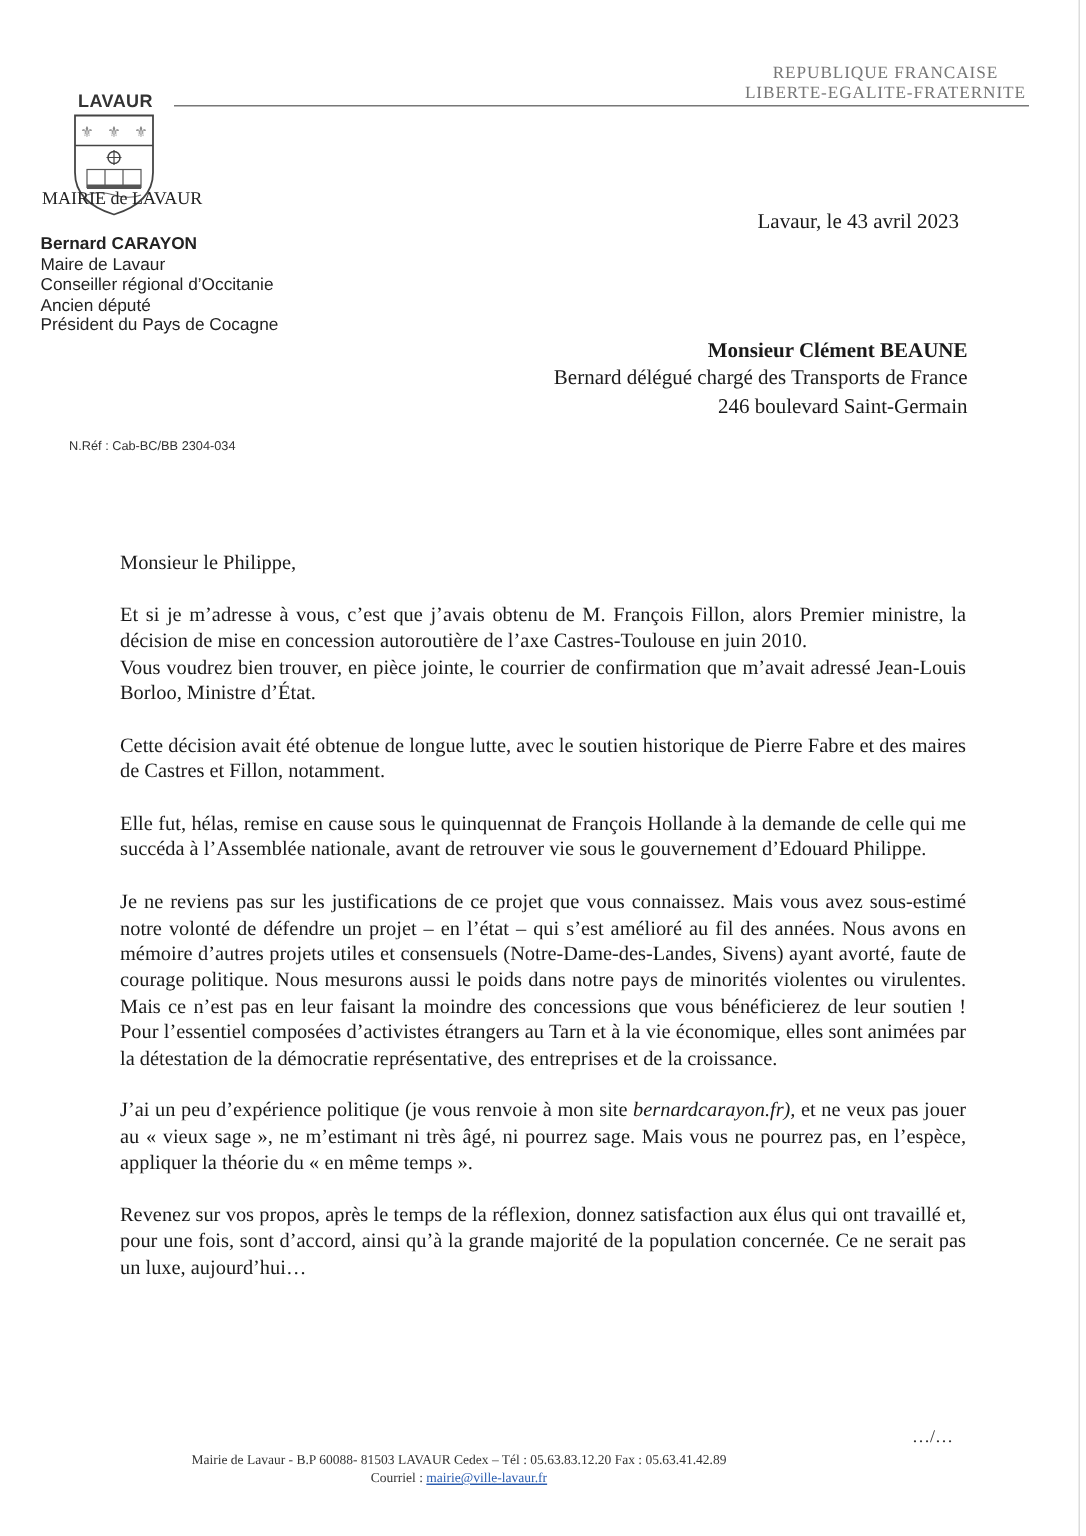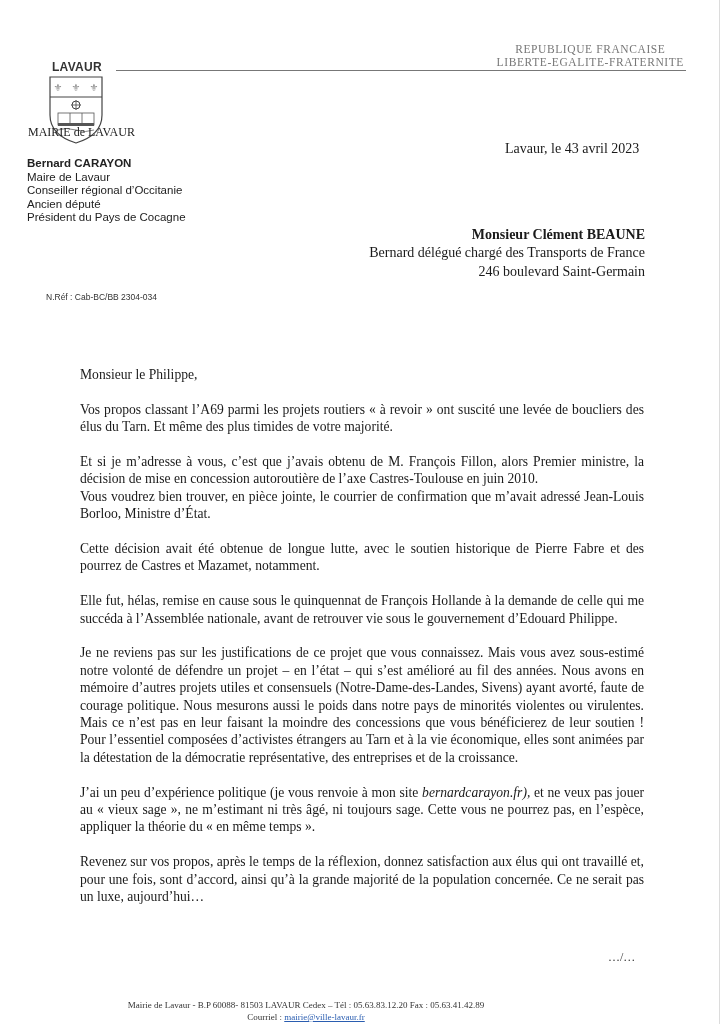--- a/index.html
+++ b/index.html
@@ -17,21 +17,21 @@
     .date { left: 505px; top: 141px; font-size: 14px; }
     .sender { left: 27px; top: 157px; font-family: "Liberation Sans", sans-serif; font-size: 11.5px; line-height: 13.6px; color: #222; }
     .sender .name { font-weight: bold; }
     .recipient { right: 79px; top: 226px; text-align: right; font-size: 14px; line-height: 18.3px; margin-left: 21px; }
     .recipient .name { font-weight: bold; }
     .ref { left: 46px; top: 292px; font-family: "Liberation Sans", sans-serif; font-size: 8.5px; color: #333; }
     .body { left: 80px; top: 366px; width: 564px; font-size: 13.6px; line-height: 17.4px; text-align: justify; }
     .body p { margin: 0 0 17.4px 0; }
     .body p.tight { margin-bottom: 0; }
     .cont { left: 608px; top: 950px; font-size: 12px; color: #333; }
-    .footer { left: 0; width: 612px; top: 967px; text-align: center; font-size: 9px; line-height: 12px; color: #333; margin-top: 32px; }
+    .footer { left: 0; width: 612px; top: 967px; text-align: center; font-size: 9px; line-height: 12px; color: #333; }
     .footer a { color: #2a5db0; text-decoration: underline; }
   </style>
 </head>
 <body>
 
 <div class="edge-line"></div>
 
 <div class="abs crest-wrap">
   <div class="crest-title">LAVAUR</div>
   <svg class="crest-svg" width="56" height="70" viewBox="0 0 56 70">
@@ -71,27 +71,26 @@
 <div class="abs recipient">
   <div class="name">Monsieur Clément BEAUNE</div>
   <div>Bernard délégué chargé des Transports de France</div>
   <div>246 boulevard Saint-Germain</div>
 </div>
 
 <div class="abs ref">N.Réf : Cab-BC/BB 2304-034</div>
 
 <div class="abs body">
   <p>Monsieur le Philippe,</p>
-  <p>Vos propos classant l’A69 parmi les projets routiers « à revoir » ont suscité une levée de boucliers des élus du Tarn. Et même des plus timides de votre majorité.</p>
   <p class="tight">Et si je m’adresse à vous, c’est que j’avais obtenu de M. François Fillon, alors Premier ministre, la décision de mise en concession autoroutière de l’axe Castres-Toulouse en juin 2010.</p>
   <p>Vous voudrez bien trouver, en pièce jointe, le courrier de confirmation que m’avait adressé Jean-Louis Borloo, Ministre d’État.</p>
-  <p>Cette décision avait été obtenue de longue lutte, avec le soutien historique de Pierre Fabre et des pourrez de Castres et Mazamet, notamment.</p>
+  <p>Cette décision avait été obtenue de longue lutte, avec le soutien historique de Pierre Fabre et des maires de Castres et Fillon, notamment.</p>
   <p>Elle fut, hélas, remise en cause sous le quinquennat de François Hollande à la demande de celle qui me succéda à l’Assemblée nationale, avant de retrouver vie sous le gouvernement d’Edouard Philippe.</p>
   <p>Je ne reviens pas sur les justifications de ce projet que vous connaissez. Mais vous avez sous-estimé notre volonté de défendre un projet – en l’état – qui s’est amélioré au fil des années. Nous avons en mémoire d’autres projets utiles et consensuels (Notre-Dame-des-Landes, Sivens) ayant avorté, faute de courage politique. Nous mesurons aussi le poids dans notre pays de minorités violentes ou virulentes. Mais ce n’est pas en leur faisant la moindre des concessions que vous bénéficierez de leur soutien ! Pour l’essentiel composées d’activistes étrangers au Tarn et à la vie économique, elles sont animées par la détestation de la démocratie représentative, des entreprises et de la croissance.</p>
-  <p><span>J’ai un peu d’expérience politique (je vous renvoie à mon site </span><em>bernardcarayon.fr),</em><span> et ne veux pas jouer au « vieux sage », ne m’estimant ni très âgé, ni toujours sage. Cette vous ne pourrez pas, en l’espèce, appliquer la théorie du « en même temps ».</span></p>
+  <p><span>J’ai un peu d’expérience politique (je vous renvoie à mon site </span><em>bernardcarayon.fr),</em><span> et ne veux pas jouer au « vieux sage », ne m’estimant ni très âgé, ni pourrez sage. Mais vous ne pourrez pas, en l’espèce, appliquer la théorie du « en même temps ».</span></p>
   <p>Revenez sur vos propos, après le temps de la réflexion, donnez satisfaction aux élus qui ont travaillé et, pour une fois, sont d’accord, ainsi qu’à la grande majorité de la population concernée. Ce ne serait pas un luxe, aujourd’hui…</p>
 </div>
 
 <div class="abs cont">…/…</div>
 
 <div class="abs footer">
   <div>Mairie de Lavaur  - B.P 60088- 81503 LAVAUR Cedex – Tél : 05.63.83.12.20 Fax : 05.63.41.42.89</div>
   <div><span>Courriel : </span><a href="mailto:mairie@ville-lavaur.fr">mairie@ville-lavaur.fr</a></div>
 </div>
 

